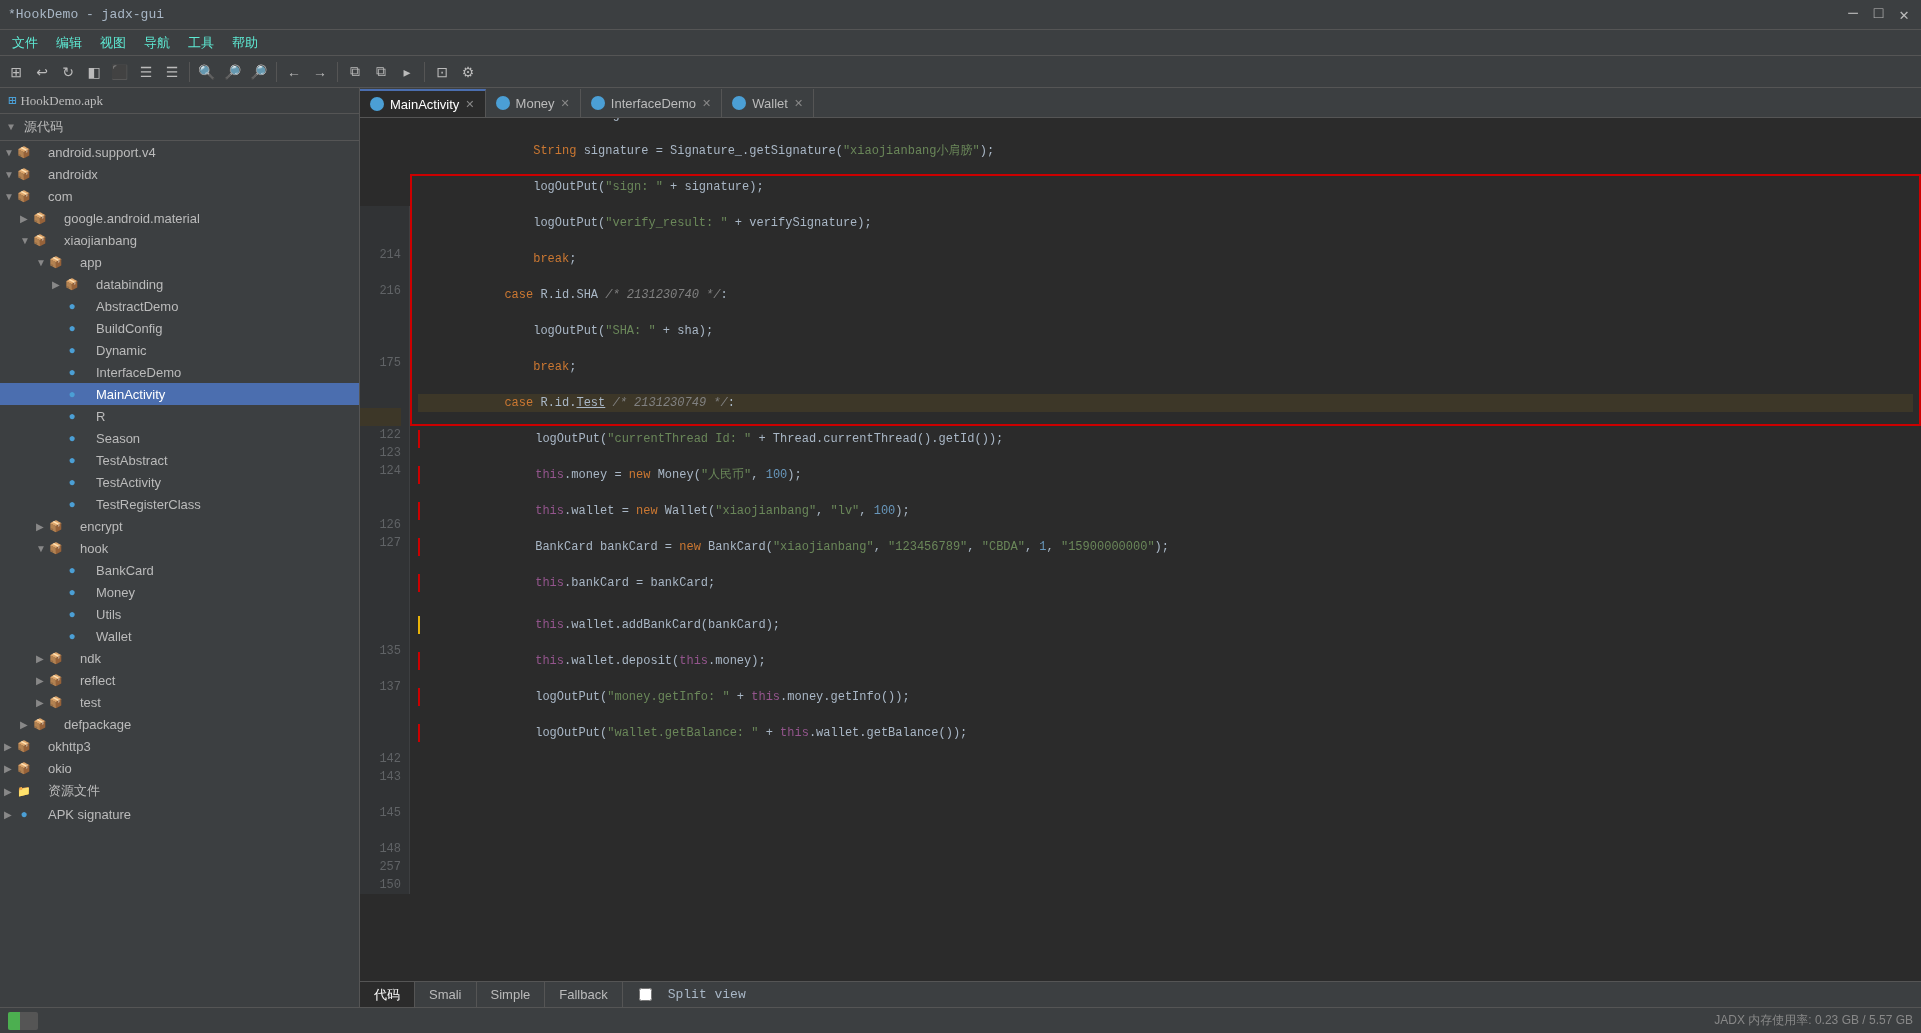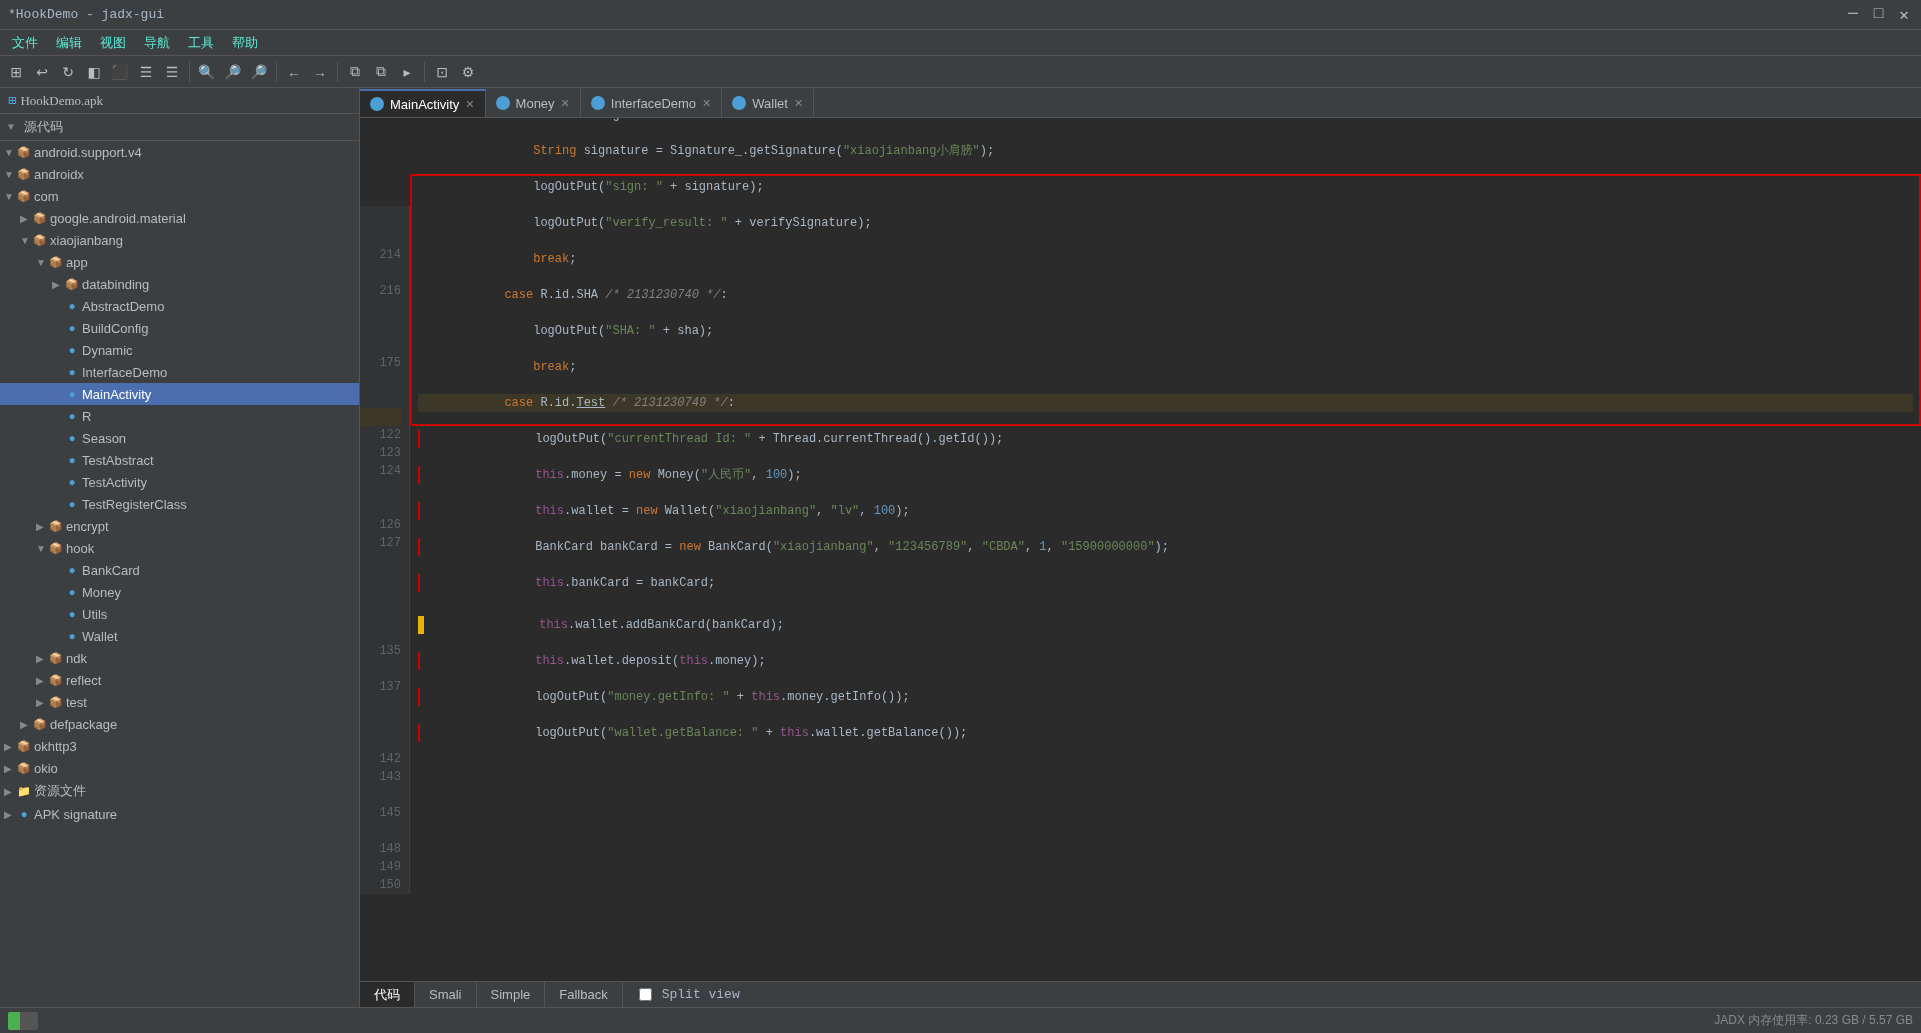--- a/index.html
+++ b/index.html
@@ -109,21 +109,21 @@
       height: 16px;
       display: inline-flex;
       align-items: center;
       justify-content: center;
       font-size: 11px;
       flex-shrink: 0;
     }
     .tree-label {
       color: #bbb;
       font-size: 13px;
-      margin-left: 2px;
+      margin-left: 16px;
     }
     .expand-arrow {
       font-size: 10px;
       color: #888;
       width: 12px;
       display: inline-block;
     }
     
     #editor-area {
       flex: 1;
@@ -249,21 +249,21 @@
       cursor: pointer;
       border-right: 1px solid #555;
     }
     .bottom-tab.active {
       background: #2b2b2b;
       color: #fff;
     }
     .checkbox-label {
       display: flex;
       align-items: center;
-      gap: 10px;
+      gap: 16px;
       margin-left: 16px;
     }
     .ln-row {
       line-height: 18px;
       min-height: 18px;
     }
     
     #progress-bar {
       height: 4px;
       background: #555;
@@ -643,21 +643,21 @@
         <div class="ln-row">137</div>
         <div class="ln-row">&nbsp;</div>
         <div class="ln-row">&nbsp;</div>
         <div class="ln-row">&nbsp;</div>
         <div class="ln-row">142</div>
         <div class="ln-row">143</div>
         <div class="ln-row">&nbsp;</div>
         <div class="ln-row">145</div>
         <div class="ln-row">&nbsp;</div>
         <div class="ln-row">148</div>
-        <div class="ln-row">149</div>
+        <div class="ln-row">257</div>
         <div class="ln-row">150</div>
       </div>
 
       <div id="code-content" style="position: relative;">
 
         
         <div style="position:relative;">
 
 <span class="code-line">                <span class="kw">break</span>;</span>
 <span class="code-line">            <span class="kw">case</span> R.id.RSASign <span class="comment">/* 2131230739 */</span>:</span>
@@ -667,21 +667,21 @@
 <span class="code-line">                <span class="kw">break</span>;</span>
 <span class="code-line">            <span class="kw">case</span> R.id.SHA <span class="comment">/* 2131230740 */</span>:</span>
 <span class="code-line">                logOutPut(<span class="str">"SHA: "</span> + sha);</span>
 <span class="code-line">                <span class="kw">break</span>;</span>
 <span class="code-line highlighted">            <span class="kw">case</span> R.id.<span style="text-decoration:underline; color:#a9b7c6;">Test</span> <span class="comment">/* 2131230749 */</span>:</span>
 <span class="code-line" style="border-left: 2px solid #cc0000;">                logOutPut(<span class="str">"currentThread Id: "</span> + Thread.currentThread().getId());</span>
 <span class="code-line" style="border-left: 2px solid #cc0000;">                <span class="this-kw">this</span>.money = <span class="kw">new</span> Money(<span class="str">"人民币"</span>, <span class="num">100</span>);</span>
 <span class="code-line" style="border-left: 2px solid #cc0000;">                <span class="this-kw">this</span>.wallet = <span class="kw">new</span> Wallet(<span class="str">"xiaojianbang"</span>, <span class="str">"lv"</span>, <span class="num">100</span>);</span>
 <span class="code-line" style="border-left: 2px solid #cc0000;">                BankCard bankCard = <span class="kw">new</span> BankCard(<span class="str">"xiaojianbang"</span>, <span class="str">"123456789"</span>, <span class="str">"CBDA"</span>, <span class="num">1</span>, <span class="str">"15900000000"</span>);</span>
 <span class="code-line" style="border-left: 2px solid #cc0000;">                <span class="this-kw">this</span>.bankCard = bankCard;</span>
-<span class="code-line" style="border-left: 6px solid #eab308; margin-top: 6px;">                <span class="this-kw">this</span>.wallet.addBankCard(bankCard);</span>
+<span class="code-line" style="border-left: 2px solid #eab308; margin-top: 6px;">                <span class="this-kw">this</span>.wallet.addBankCard(bankCard);</span>
 <span class="code-line" style="border-left: 2px solid #cc0000;">                <span class="this-kw">this</span>.wallet.deposit(<span class="this-kw">this</span>.money);</span>
 <span class="code-line" style="border-left: 2px solid #cc0000;">                logOutPut(<span class="str">"money.getInfo: "</span> + <span class="this-kw">this</span>.money.getInfo());</span>
 <span class="code-line" style="border-left: 2px solid #cc0000;">                logOutPut(<span class="str">"wallet.getBalance: "</span> + <span class="this-kw">this</span>.wallet.getBalance());</span>
 
 
 
 
 
 
 

